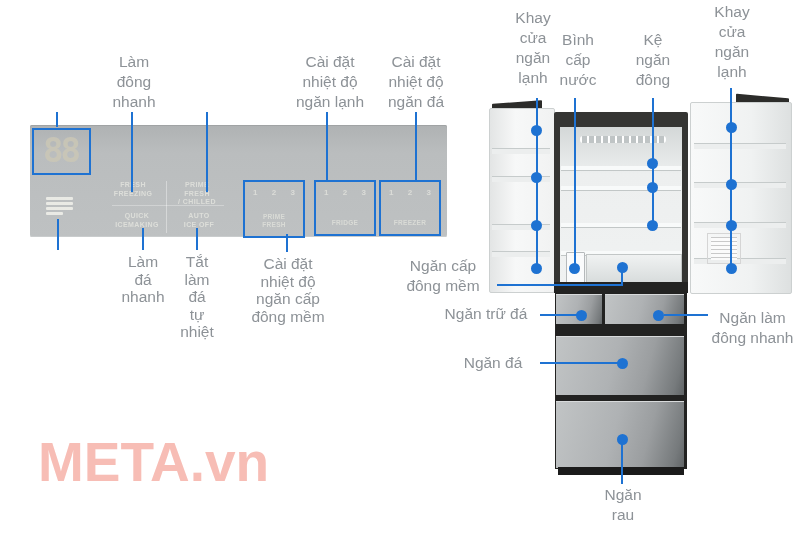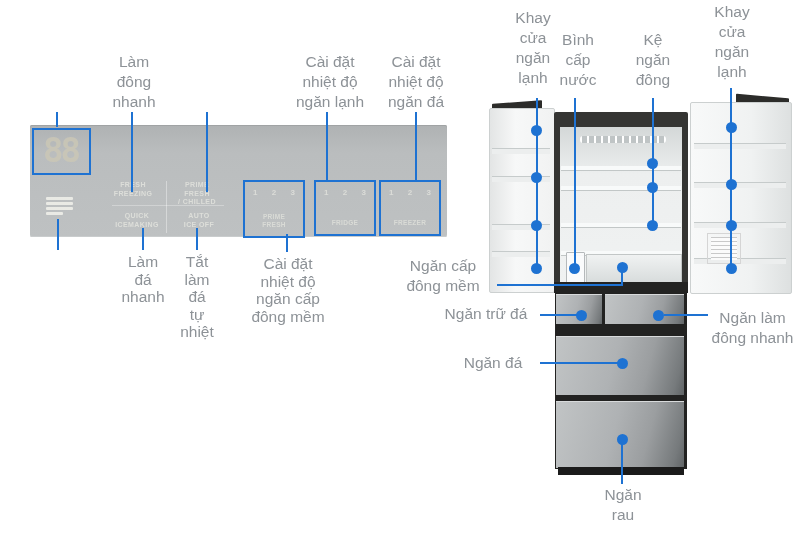--- a/index.html
+++ b/index.html
@@ -210,14 +210,15 @@
   <div class="dot" style="left:726px;top:122px;"></div>
   <div class="dot" style="left:726px;top:179px;"></div>
   <div class="dot" style="left:726px;top:220px;"></div>
   <div class="dot" style="left:726px;top:263px;"></div>
   <div class="dot" style="left:617px;top:262px;"></div>
   <div class="dot" style="left:576px;top:310px;"></div>
   <div class="dot" style="left:653px;top:310px;"></div>
   <div class="dot" style="left:617px;top:358px;"></div>
   <div class="dot" style="left:617px;top:434px;"></div>
 
+  <div class="wm">META.vn</div>
 
 </div>
 
 </body></html>

